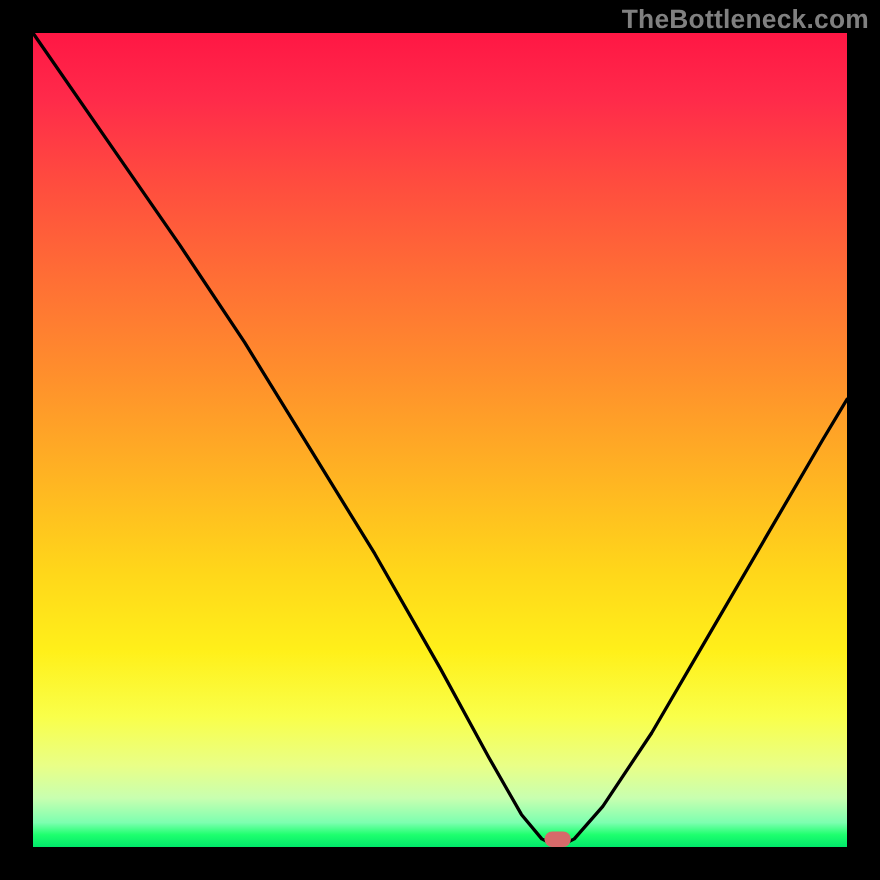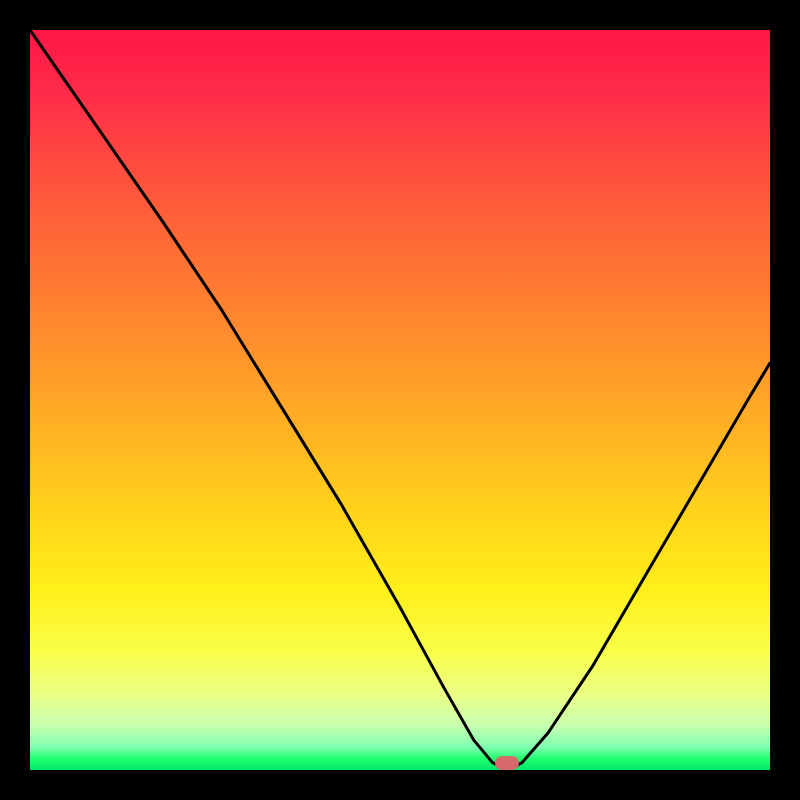--- a/index.html
+++ b/index.html
@@ -77,14 +77,15 @@
 <div class="frame">
 
   <div class="plot-area"></div>
 
   <svg class="curve" viewBox="0 0 740 740" preserveAspectRatio="none">
     <path id="curve-path" fill="none" stroke="black" stroke-width="3" stroke-linecap="round" stroke-linejoin="round" d="M0.0 0.0 L66.6 96.2 L133.2 192.4 L192.4 281.2 L251.6 377.4 L310.8 473.6 L370.0 577.2 L414.4 658.6 L444.0 710.4 L462.5 732.6 L477.3 740.0 L492.1 732.6 L518.0 703.0 L562.4 636.4 L614.2 547.6 L666.0 458.8 L717.8 370.0 L740.0 333.0"></path>
   </svg>
 
   <div class="marker" id="marker" style="left: 507.3px; top: 762.6px;"></div>
 
+  <div class="watermark">TheBottleneck.com</div>
 
 </div>
 
 </body></html>

